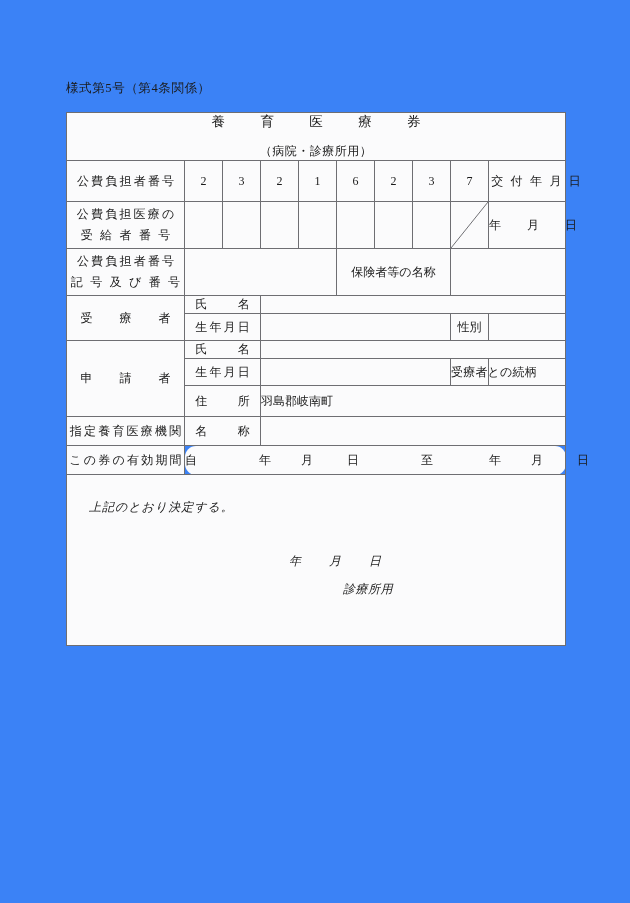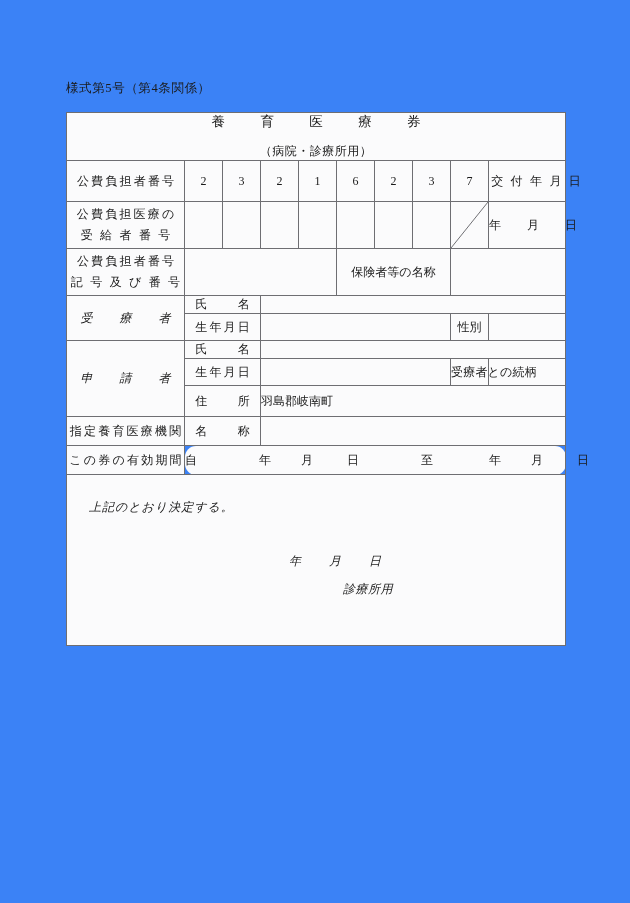--- a/index.html
+++ b/index.html
@@ -52,21 +52,20 @@
   .lbl {
     text-align: center;
     white-space: nowrap;
   }
   .spread-wide {
     display: block;
     font-size: 12px;
     letter-spacing: 12px;
     text-indent: 12px;
     white-space: nowrap;
-    font-style: italic;
   }
   .spread-sm {
     display: block;
     font-size: 12px;
     letter-spacing: 2.2px;
     text-indent: 2.2px;
     white-space: nowrap;
   }
   .two-line {
     line-height: 1.75;

